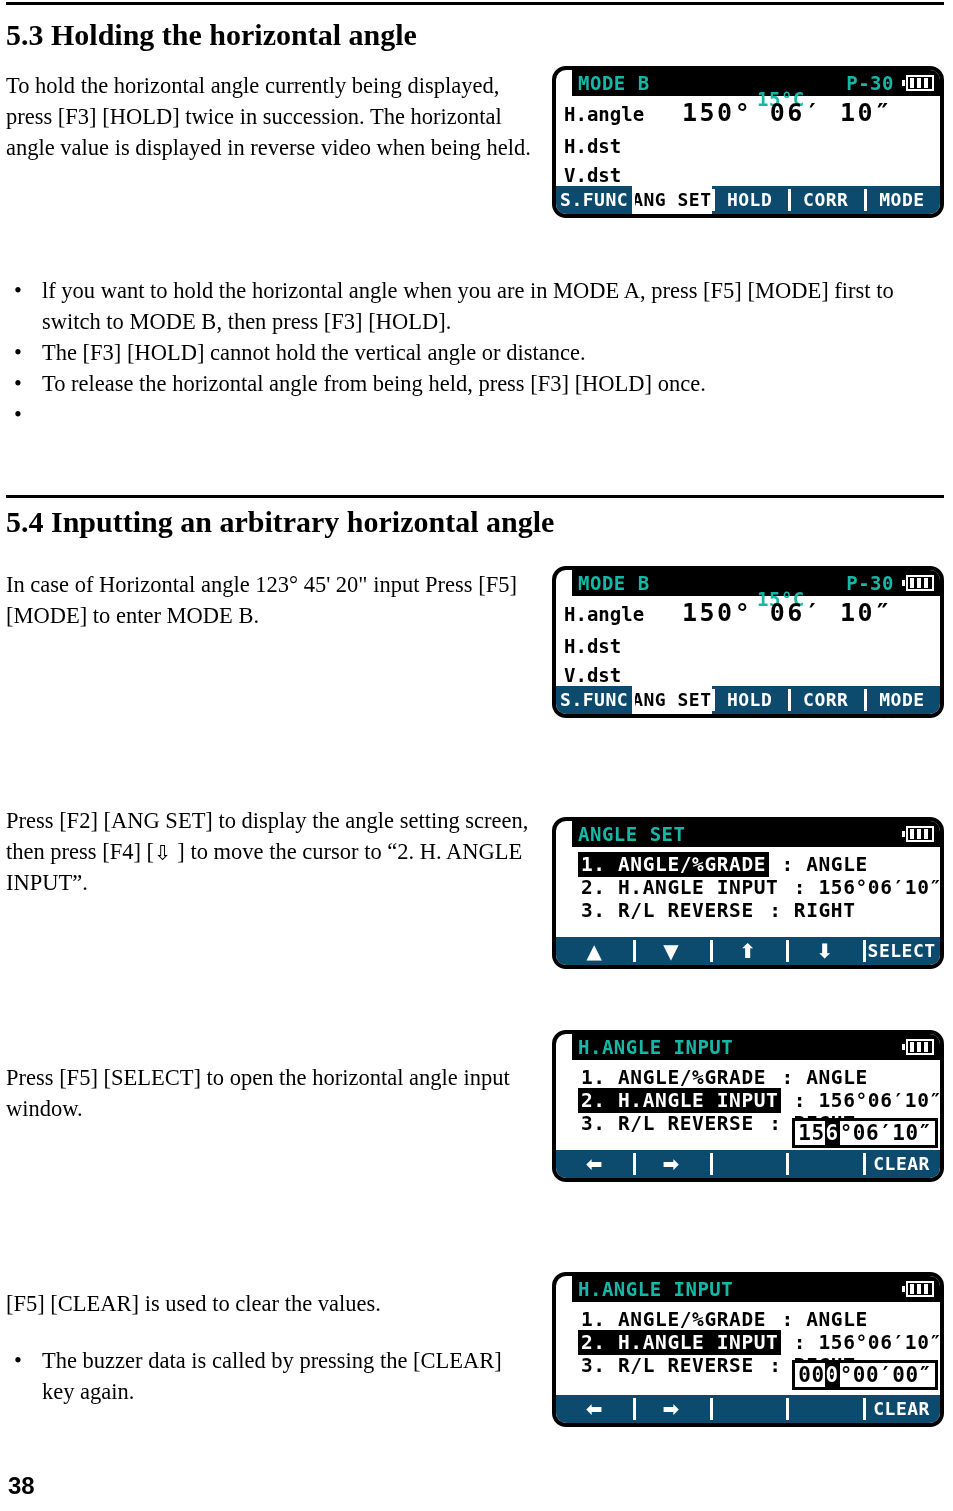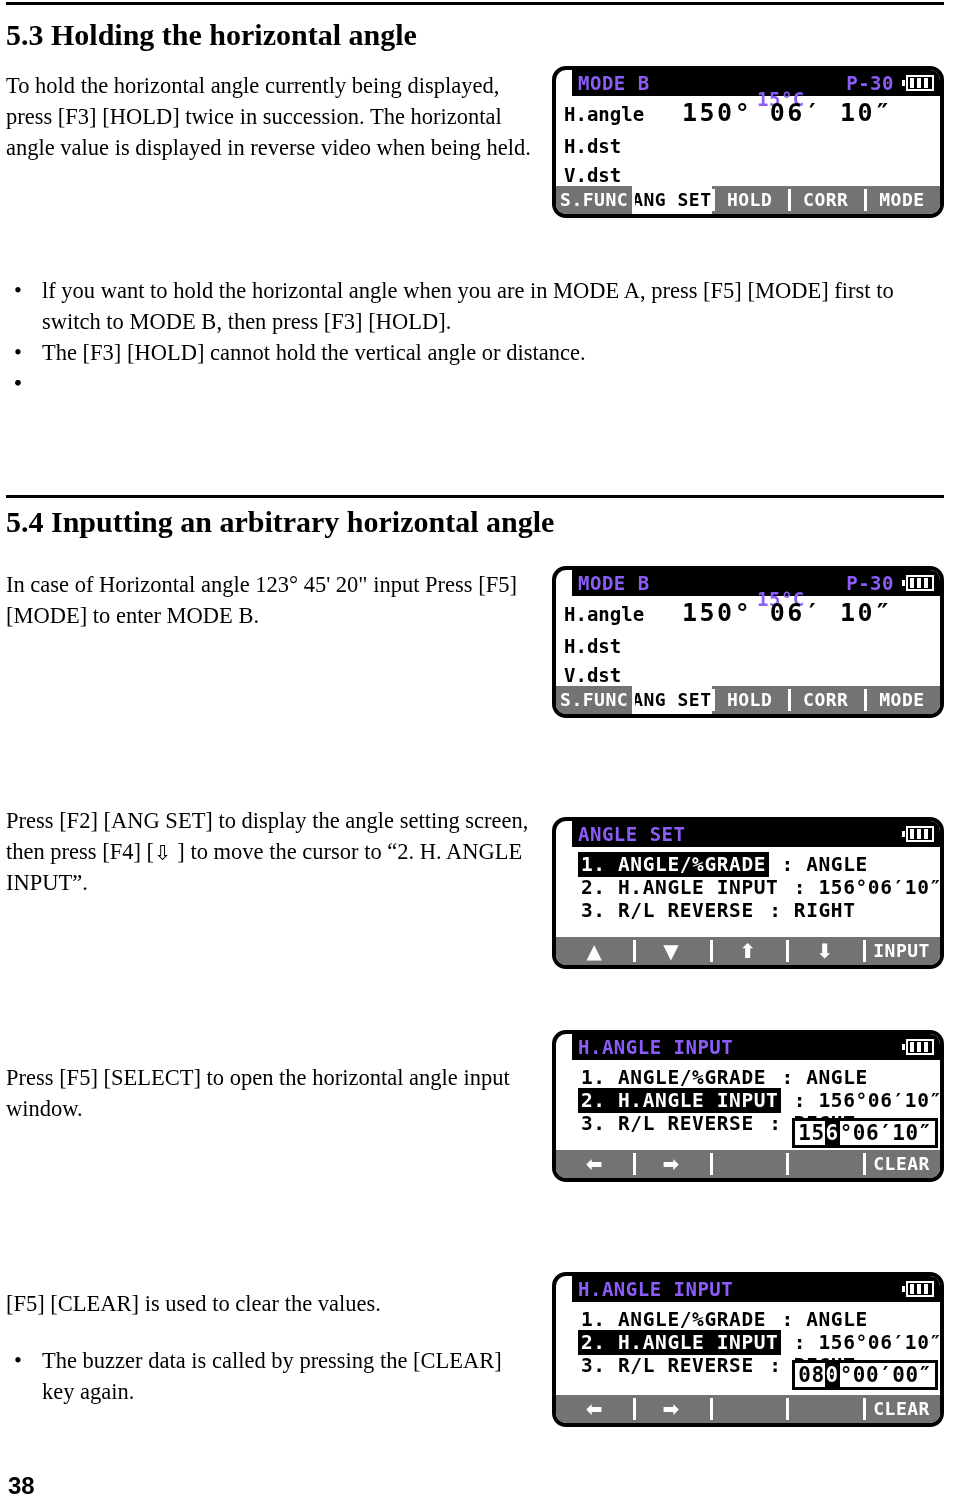--- a/index.html
+++ b/index.html
@@ -121,21 +121,21 @@
   }
 
   
   .titlebar {
     position: absolute;
     left: 16px;
     right: 0;
     top: 0;
     height: 26px;
     background: #000;
-    color: #8b5cf6;
+    color: #14b8a6;
     font-weight: bold;
     font-size: 19px;
     line-height: 26px;
     letter-spacing: 0.5px;
     white-space: nowrap;
   }
   .titlebar .tb-left {
     position: absolute;
     left: 6px;
     top: 0;
@@ -214,21 +214,21 @@
     white-space: nowrap;
   }
 
   
   .softkeys {
     position: absolute;
     left: 0;
     right: 0;
     bottom: 0;
     height: 28px;
-    background: #737373;
+    background: #0c4a6e;
     display: flex;
   }
   .softkeys .sk {
     flex: 1 1 0;
     position: relative;
     color: #fff;
     font-size: 18px;
     font-weight: bold;
     line-height: 28px;
     text-align: center;
@@ -346,20 +346,21 @@
     <div class="bi">
       <span class="dot">•</span>
       <span>lf you want to hold the horizontal angle when you are in MODE A, press [F5] [MODE] first to switch to MODE B, then press [F3] [HOLD].</span>
     </div>
     <div class="bi">
       <span class="dot">•</span>
       <span>The [F3] [HOLD] cannot hold the vertical angle or distance.</span>
     </div>
     <div class="bi">
       <span class="dot">•</span>
+      <span>To release the horizontal angle from being held, press [F3] [HOLD] once.</span>
     </div>
     <div class="bi">
       <span class="dot">•</span>
     </div>
   </div>
 
   <div class="rule sec54"></div>
   <h1 class="sec-head h54">5.4 Inputting an arbitrary horizontal angle</h1>
 
   <div class="body-text p-intro54">In case of Horizontal angle 123° 45' 20" input Press [F5] [MODE] to enter MODE B.</div>
@@ -411,21 +412,21 @@
         </span>
       </div>
       <div class="menu-row menu-r1"><span class="sel"><span>1.</span>&nbsp;<span>ANGLE/%GRADE</span></span> <span>:</span> <span>ANGLE</span></div>
       <div class="menu-row menu-r2"><span class="plain"><span>2.</span>&nbsp;<span>H.ANGLE INPUT</span></span> <span>:</span> <span>156°06′10″</span></div>
       <div class="menu-row menu-r3"><span class="plain"><span>3.</span>&nbsp;<span>R/L REVERSE</span></span> <span>:</span> <span>RIGHT</span></div>
       <div class="softkeys">
         <div class="sk glyph">▲</div>
         <div class="sk glyph">▼</div>
         <div class="sk glyph">⬆</div>
         <div class="sk glyph">⬇</div>
-        <div class="sk">INPUT</div>
+        <div class="sk">SELECT</div>
       </div>
     </div>
   </div>
 
   <div class="body-text p-select">Press [F5] [SELECT] to open the horizontal angle input window.</div>
 
   <div class="lcd s4">
     <div class="lcd-inner">
       <div class="titlebar">
         <span class="tb-left">H.ANGLE INPUT</span>
@@ -472,21 +473,21 @@
           <span class="bars">
               <i></i>
               <i></i>
               <i></i>
             </span>
         </span>
       </div>
       <div class="menu-row menu-r1"><span class="plain"><span>1.</span>&nbsp;<span>ANGLE/%GRADE</span></span> <span>:</span> <span>ANGLE</span></div>
       <div class="menu-row menu-r2"><span class="sel"><span>2.</span>&nbsp;<span>H.ANGLE INPUT</span></span> <span>:</span> <span>156°06′10″</span></div>
       <div class="menu-row menu-r3"><span class="plain"><span>3.</span>&nbsp;<span>R/L REVERSE</span></span> <span>:</span> <span>RIGHT</span></div>
-      <div class="input-window"><span>08</span><span class="cur">0</span><span>°00′00″</span></div>
+      <div class="input-window"><span>00</span><span class="cur">0</span><span>°00′00″</span></div>
       <div class="softkeys">
         <div class="sk glyph">⬅</div>
         <div class="sk glyph">➡</div>
         <div class="sk"></div>
         <div class="sk"></div>
         <div class="sk">CLEAR</div>
       </div>
     </div>
   </div>
 

